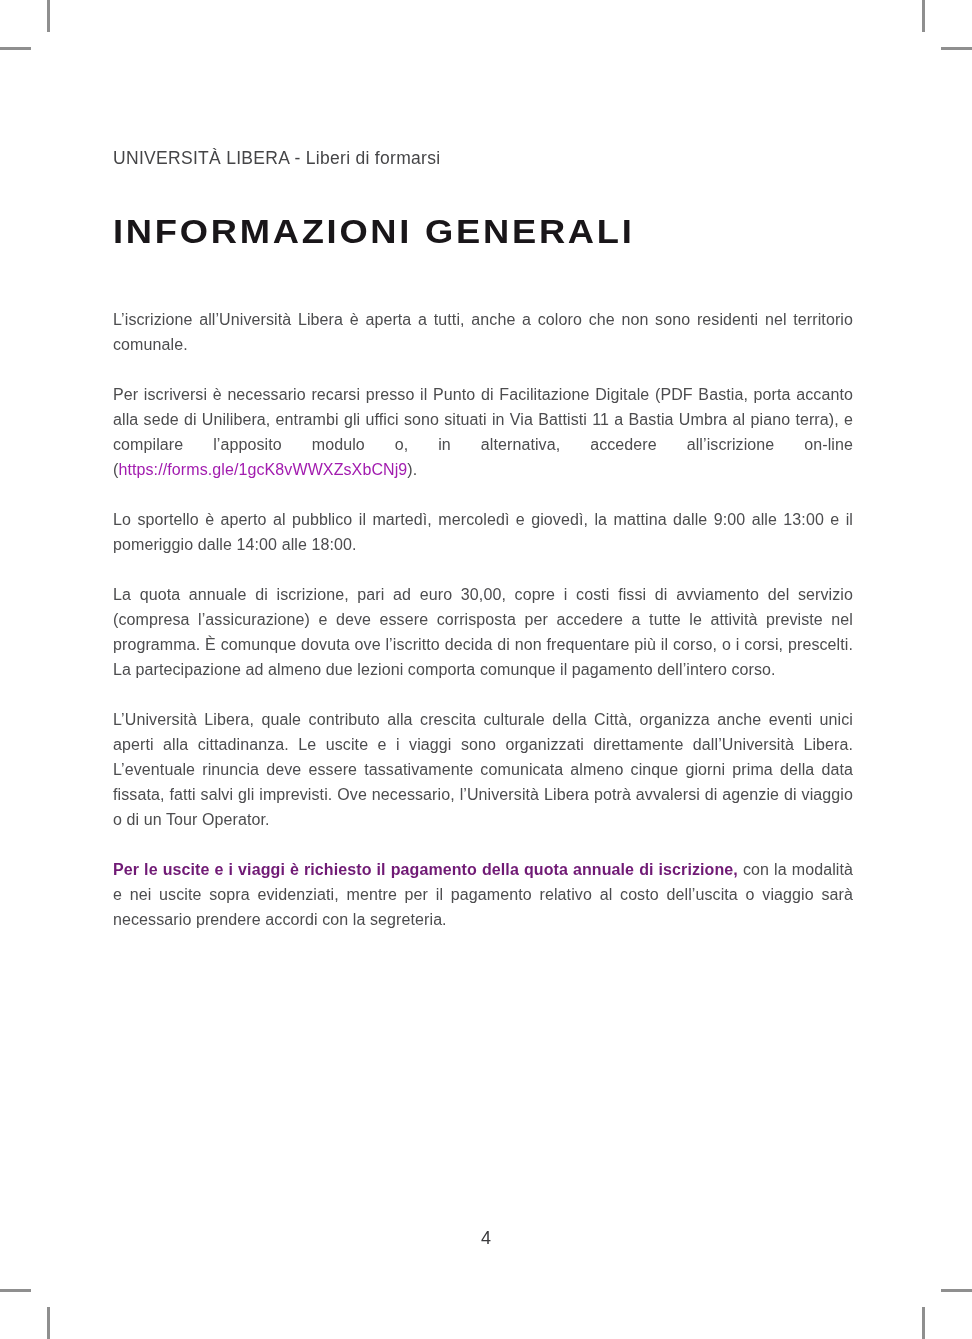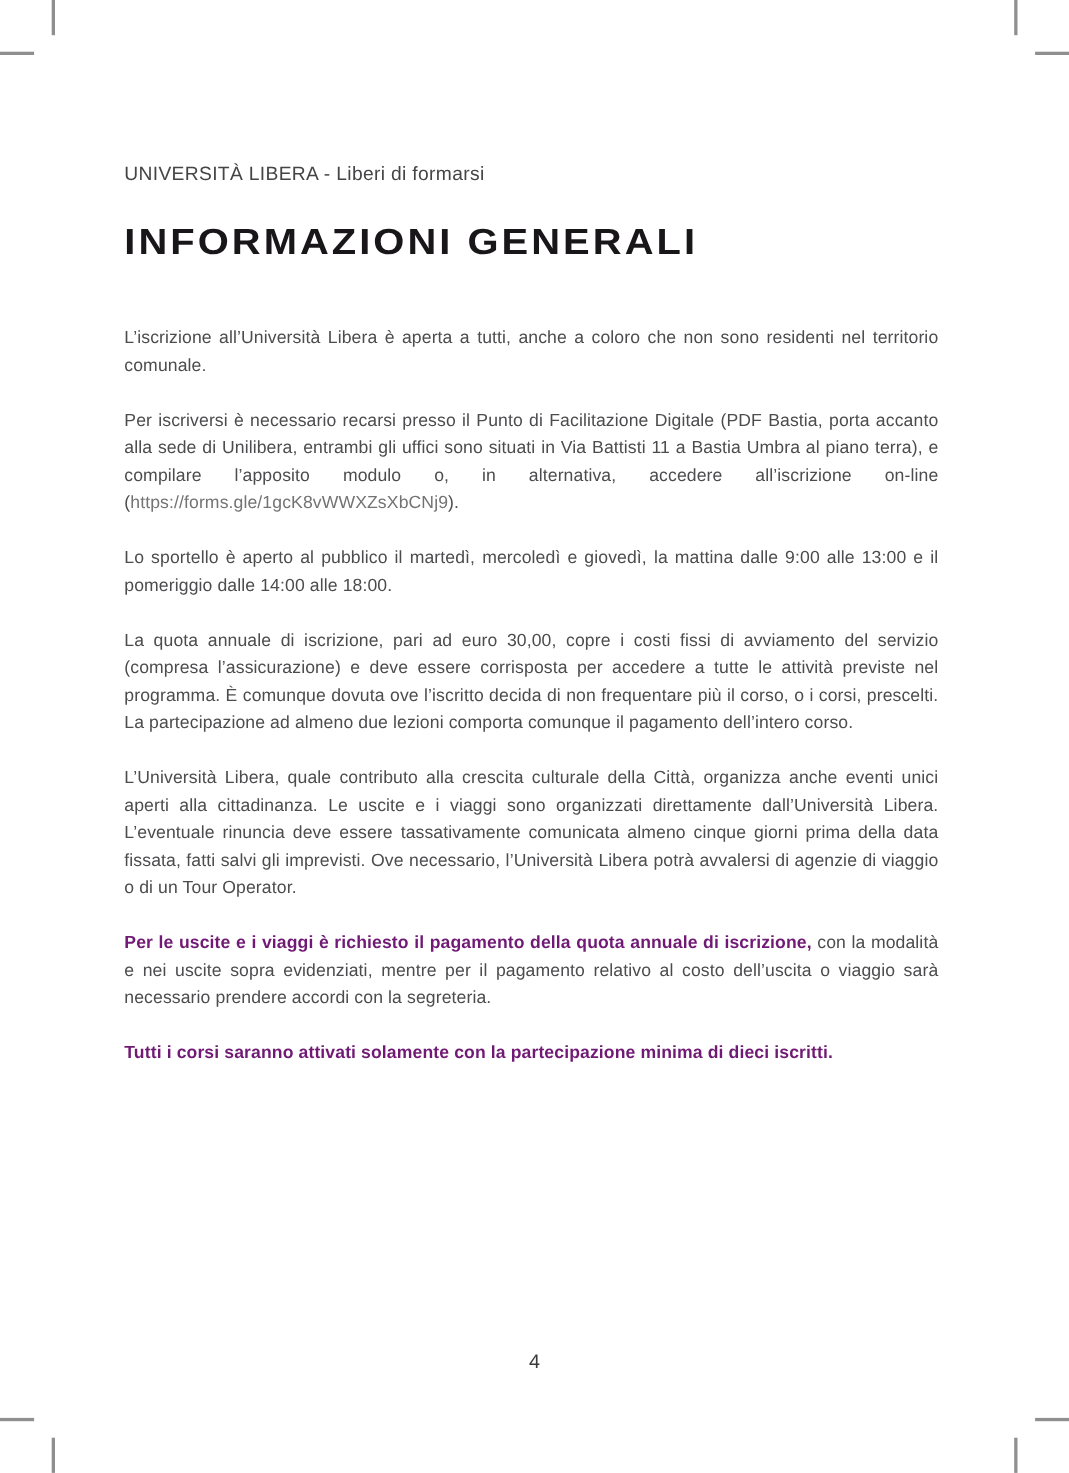--- a/index.html
+++ b/index.html
@@ -33,21 +33,21 @@
     position: absolute;
     left: 113px;
     top: 147px;
     width: 740px;
   }
   .doc-header {
     font-size: 17.5px;
     line-height: 22px;
     color: #454547;
     letter-spacing: 0.3px;
-    margin: 0 0 32px 0;
+    margin: 0 0 44px 0;
   }
   .title {
     font-size: 33px;
     line-height: 38px;
     font-weight: 800;
     color: #191619;
     letter-spacing: 2.5px;
     transform: scaleX(1.1);
     transform-origin: left center;
     white-space: nowrap;
@@ -59,21 +59,21 @@
     color: #4c4c4e;
     text-align: justify;
     letter-spacing: 0.1px;
     margin: 0 0 25px 0;
   }
   .body-text p.emph, .body-text b {
     color: #701a75;
     font-weight: bold;
   }
   .link {
-    color: #737373;
+    color: #a21caf;
     text-decoration: none;
     cursor: pointer;
   }
   .page-number {
     position: absolute;
     left: 0;
     top: 1226px;
     width: 972px;
     text-align: center;
     font-size: 18px;
@@ -107,19 +107,18 @@
       <p>Lo sportello è aperto al pubblico il martedì, mercoledì e giovedì, la mattina dalle 9:00 alle 13:00 e il pomeriggio dalle 14:00 alle 18:00.</p>
 
 
       <p>La quota annuale di iscrizione, pari ad euro 30,00, copre i costi fissi di avviamento del servizio (compresa l’assicurazione) e deve essere corrisposta per accedere a tutte le attività previste nel programma. È comunque dovuta ove l’iscritto decida di non frequentare più il corso, o i corsi, prescelti. La partecipazione ad almeno due lezioni comporta comunque il pagamento dell’intero corso.</p>
 
 
       <p>L’Università Libera, quale contributo alla crescita culturale della Città, organizza anche eventi unici aperti alla cittadinanza. Le uscite e i viaggi sono organizzati direttamente dall’Università Libera. L’eventuale rinuncia deve essere tassativamente comunicata almeno cinque giorni prima della data fissata, fatti salvi gli imprevisti. Ove necessario, l’Università Libera potrà avvalersi di agenzie di viaggio o di un Tour Operator.</p>
 
       <p><b>Per le uscite e i viaggi è richiesto il pagamento della quota annuale di iscrizione,</b><span> con la modalità e nei uscite sopra evidenziati, mentre per il pagamento relativo al costo dell’uscita o viaggio sarà necessario prendere accordi con la segreteria.</span></p>
 
-      <p class="emph">Tutti i corsi saranno attivati solamente con la partecipazione minima di dieci iscritti.</p>
     </div>
   </div>
 
   <div class="page-number">4</div>
 
 </div>
 
 </body></html>

